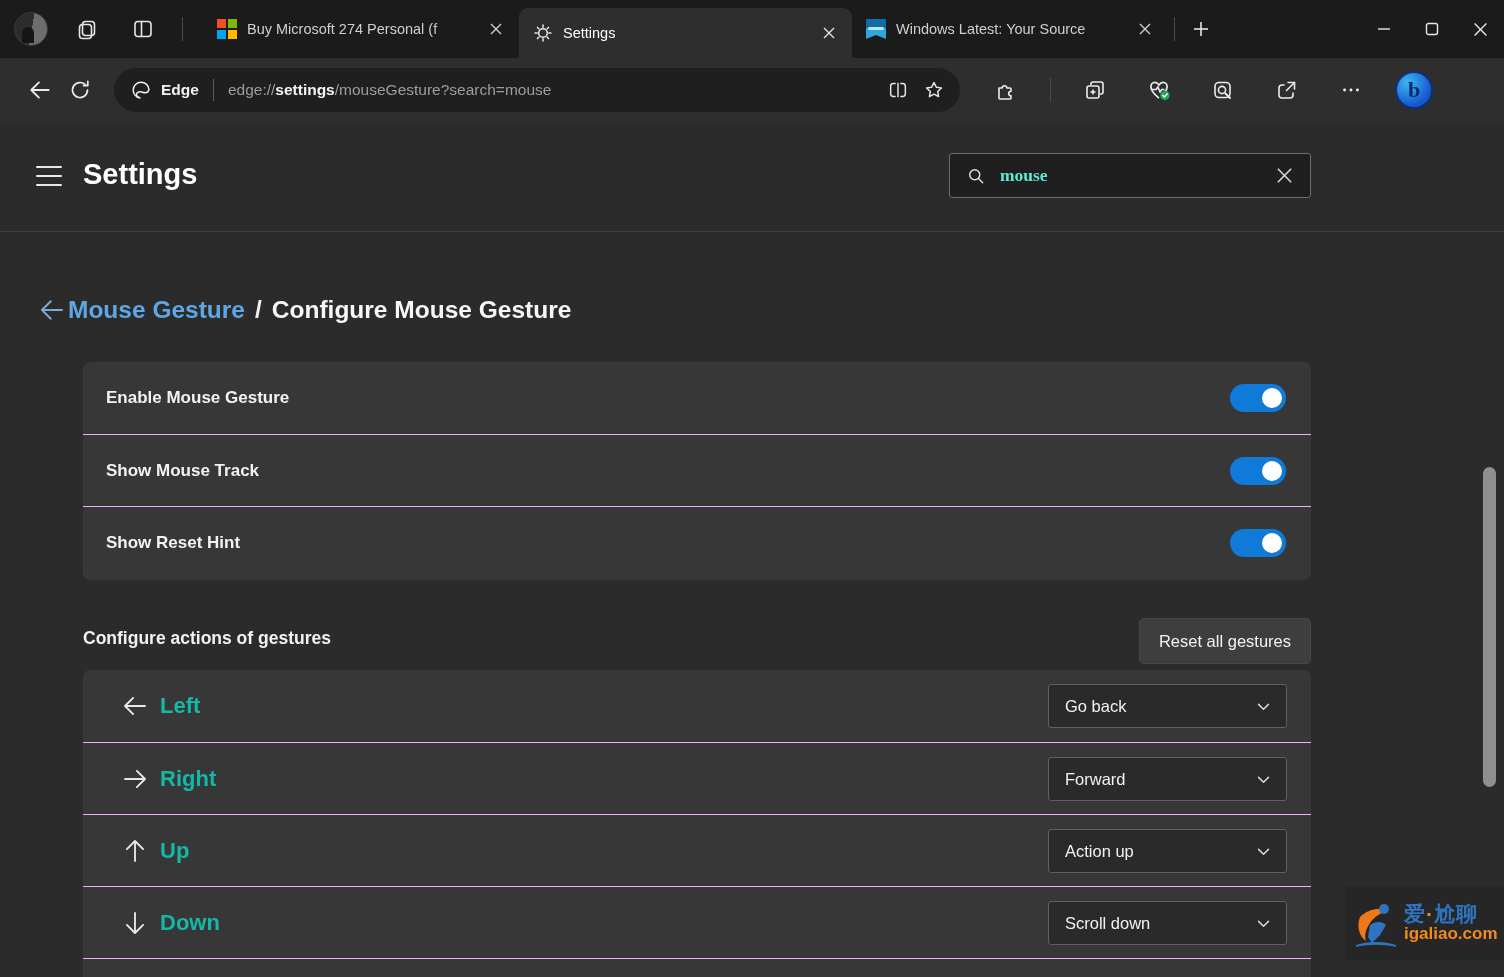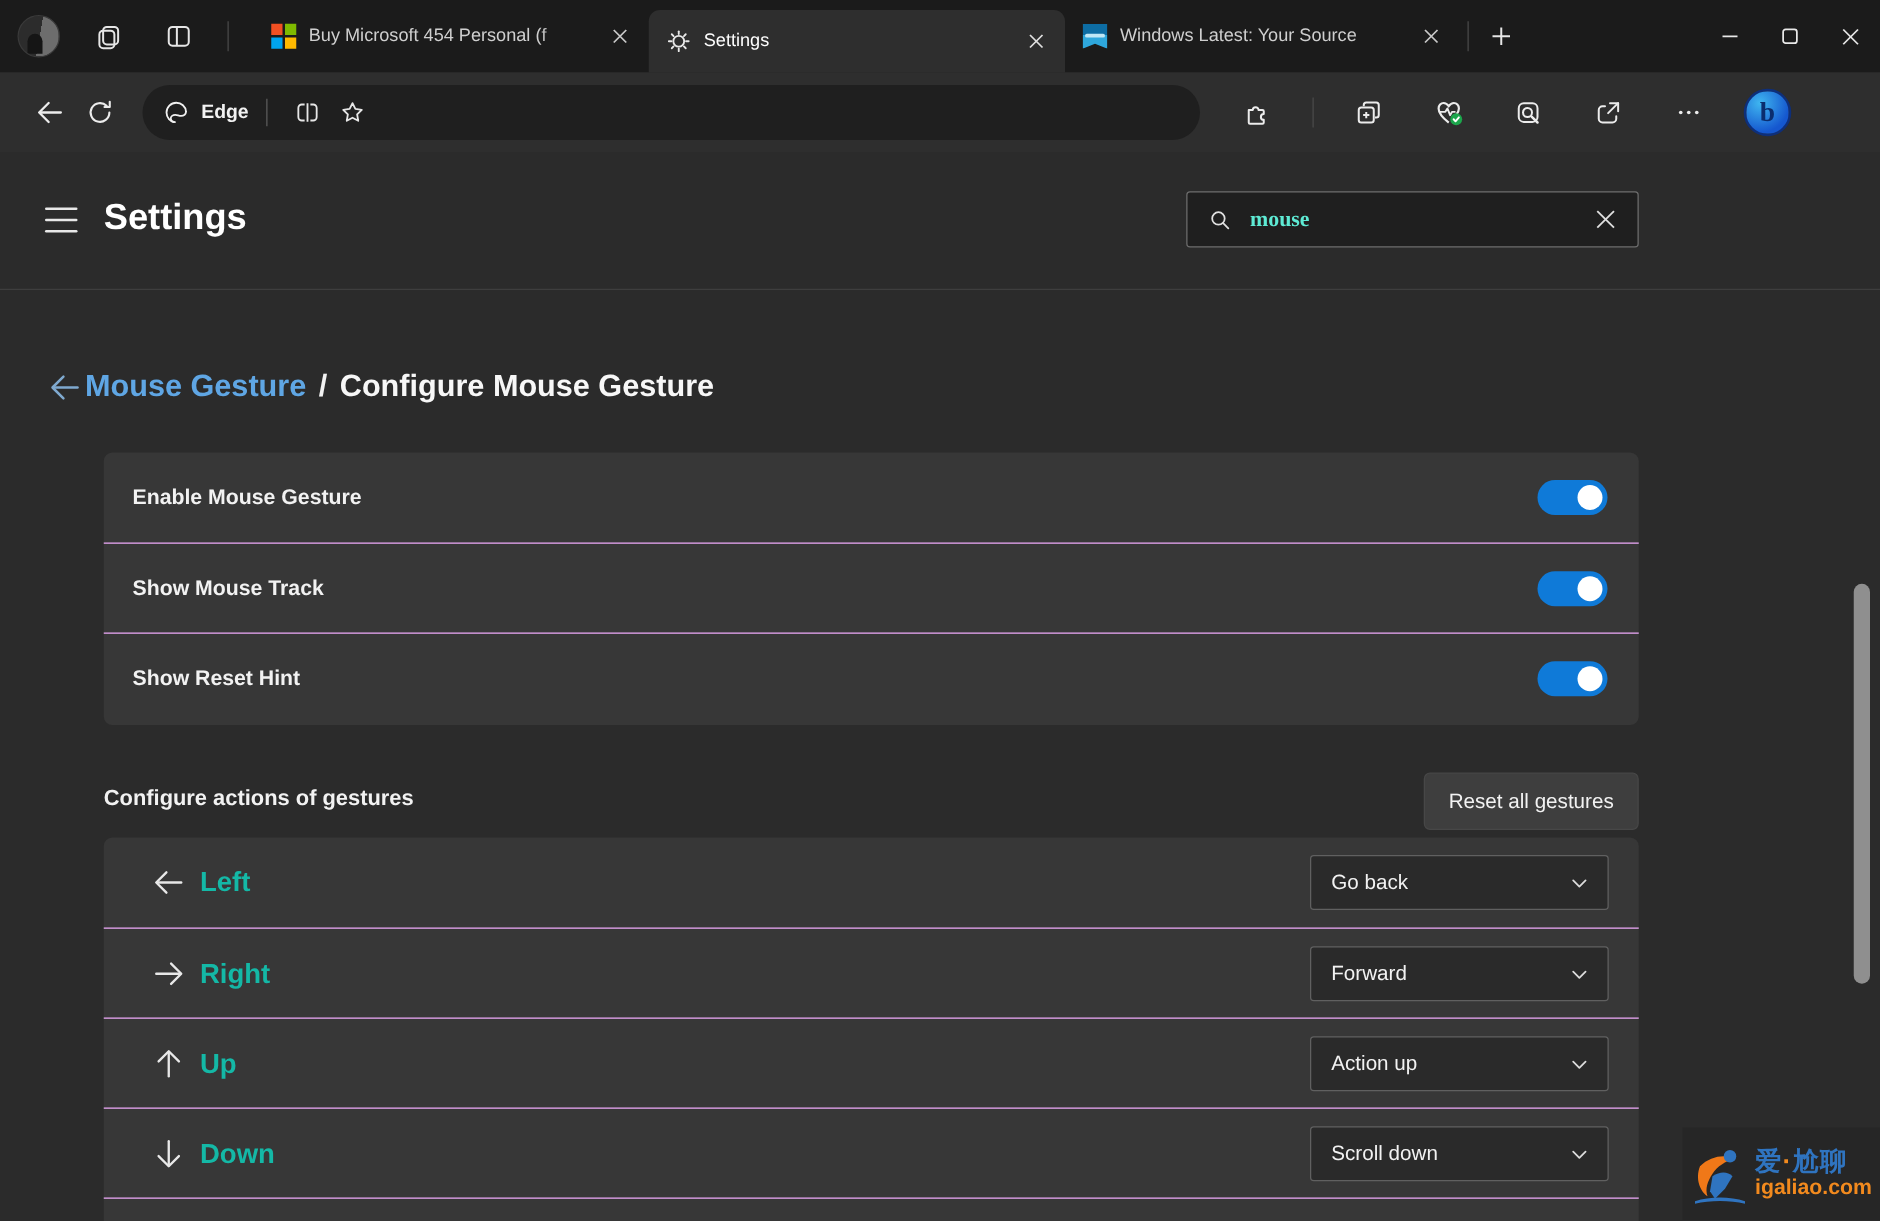--- a/index.html
+++ b/index.html
@@ -99,21 +99,21 @@
   .g-label { font-size:22px; font-weight:700; color:#14b8a6; margin-left:10px; }
   .dropdown { position:absolute; right:24px; top:14px; width:239px; height:44px; background:#2a2a2a;
     border:1px solid #606060; border-radius:3px; display:flex; align-items:center; padding:0 14px 0 16px; }
   .dd-value { flex:1; font-size:16.5px; color:#f2f2f2; }
   .dd-chevron { color:#dcdcdc; flex:none; display:flex; }
 
   .scrollbar-thumb { position:absolute; left:1483px; top:235px; width:13px; height:320px;
     border-radius:7px; background:#8f8f8f; }
 
   
-  .watermark { position:absolute; right:0; bottom:0; width:158px; height:74px; background:#262626;
+  .watermark { position:absolute; right:0; bottom:16px; width:158px; height:74px; background:#262626;
     display:flex; align-items:center; padding-left:4px; gap:2px; }
   .wm-text { display:flex; flex-direction:column; line-height:1.05; }
   .wm-cn { font-size:21px; font-weight:700; color:#2f74c0; letter-spacing:1px; }
   .wm-cn .dot { color:#f28a1e; }
   .wm-site { font-size:17px; font-weight:700; color:#f28a1e; }
 
   svg { display:block; }
 </style>
 </head>
 <body>
@@ -144,21 +144,21 @@
 
     <div class="tabs">
 
       <div class="tab inactive">
         <span class="favicon ms-logo">
           <i style="background:#f25022"></i>
             <i style="background:#7fba00"></i>
           <i style="background:#00a4ef"></i>
             <i style="background:#ffb900"></i>
         </span>
-        <span class="tab-title">Buy Microsoft 454 Personal (f</span>
+        <span class="tab-title">Buy Microsoft 274 Personal (f</span>
         <span class="tab-close">
           <svg width="14" height="14" viewBox="0 0 14 14" stroke="#c9c9c9" stroke-width="1.4">
             <line x1="2" y1="2" x2="12" y2="12"></line>
               <line x1="12" y1="2" x2="2" y2="12"></line>
           </svg>
         </span>
       </div>
 
       <div class="tab active">
         <span class="favicon">
@@ -251,20 +251,21 @@
 
     <div class="omnibox">
       <span>
         <svg width="22" height="22" viewBox="0 0 24 24" fill="none" stroke="#f0f0f0" stroke-width="1.6" stroke-linecap="round">
           <path d="M20.5 11.2C20.2 6.6 16.5 3.5 12 3.5c-4.7 0-8.5 3.8-8.5 8.5 0 4.4 3.2 8 7.4 8.4"></path>
           <path d="M20.5 11.2c0 2.3-1.9 3.8-4.3 3.8-2 0-3.1-1-5-1-2.2 0-4 1.4-4 3.2 0 1.5 1 2.8 2.7 3.2"></path>
         </svg>
       </span>
       <span class="omni-brand">Edge</span>
       <span class="omni-sep"></span>
+      <span class="omni-url"><span>edge://</span><b>settings</b><span>/mouseGesture?search=mouse</span></span>
       <span class="pill-btn">
         <span>
           <svg width="22" height="22" viewBox="0 0 24 24" fill="none" stroke="#e6e6e6" stroke-width="1.6">
             <path d="M9.5 5H7a3 3 0 0 0-3 3v8a3 3 0 0 0 3 3h2.5"></path>
             <path d="M14.5 5H17a3 3 0 0 1 3 3v8a3 3 0 0 1-3 3h-2.5"></path>
             <line x1="12" y1="4" x2="12" y2="20"></line>
           </svg>
         </span>
       </span>
       <span class="pill-btn">

